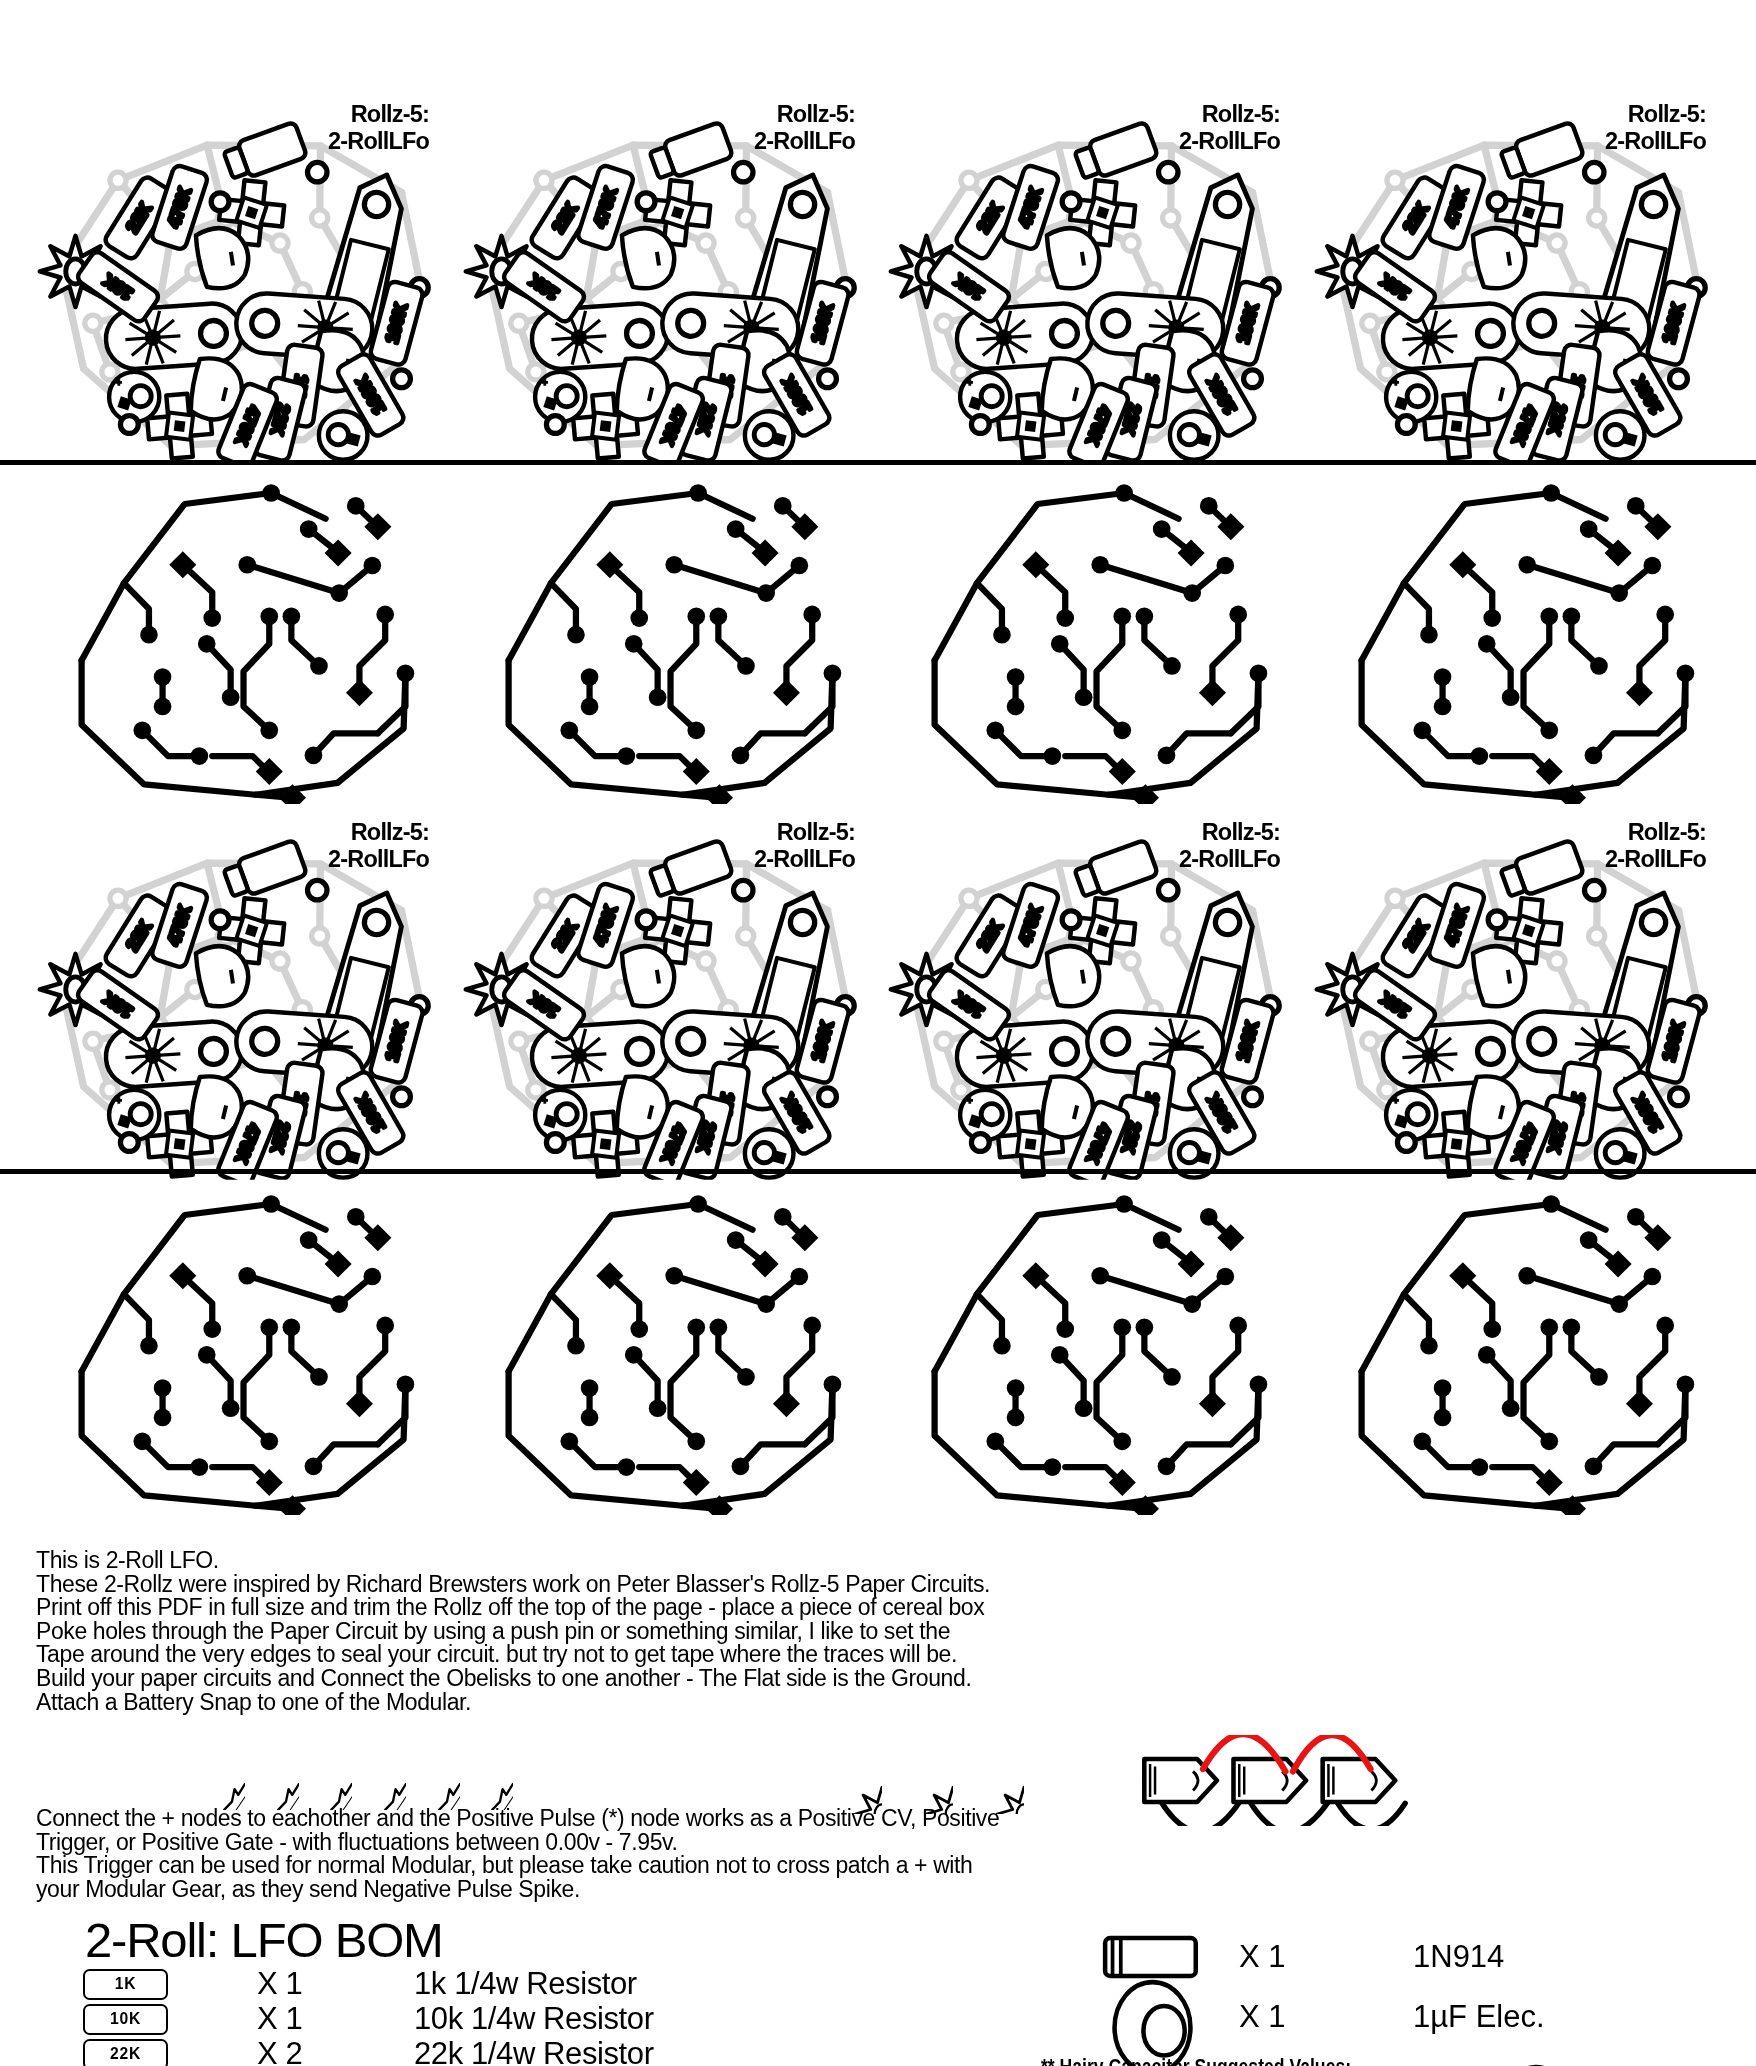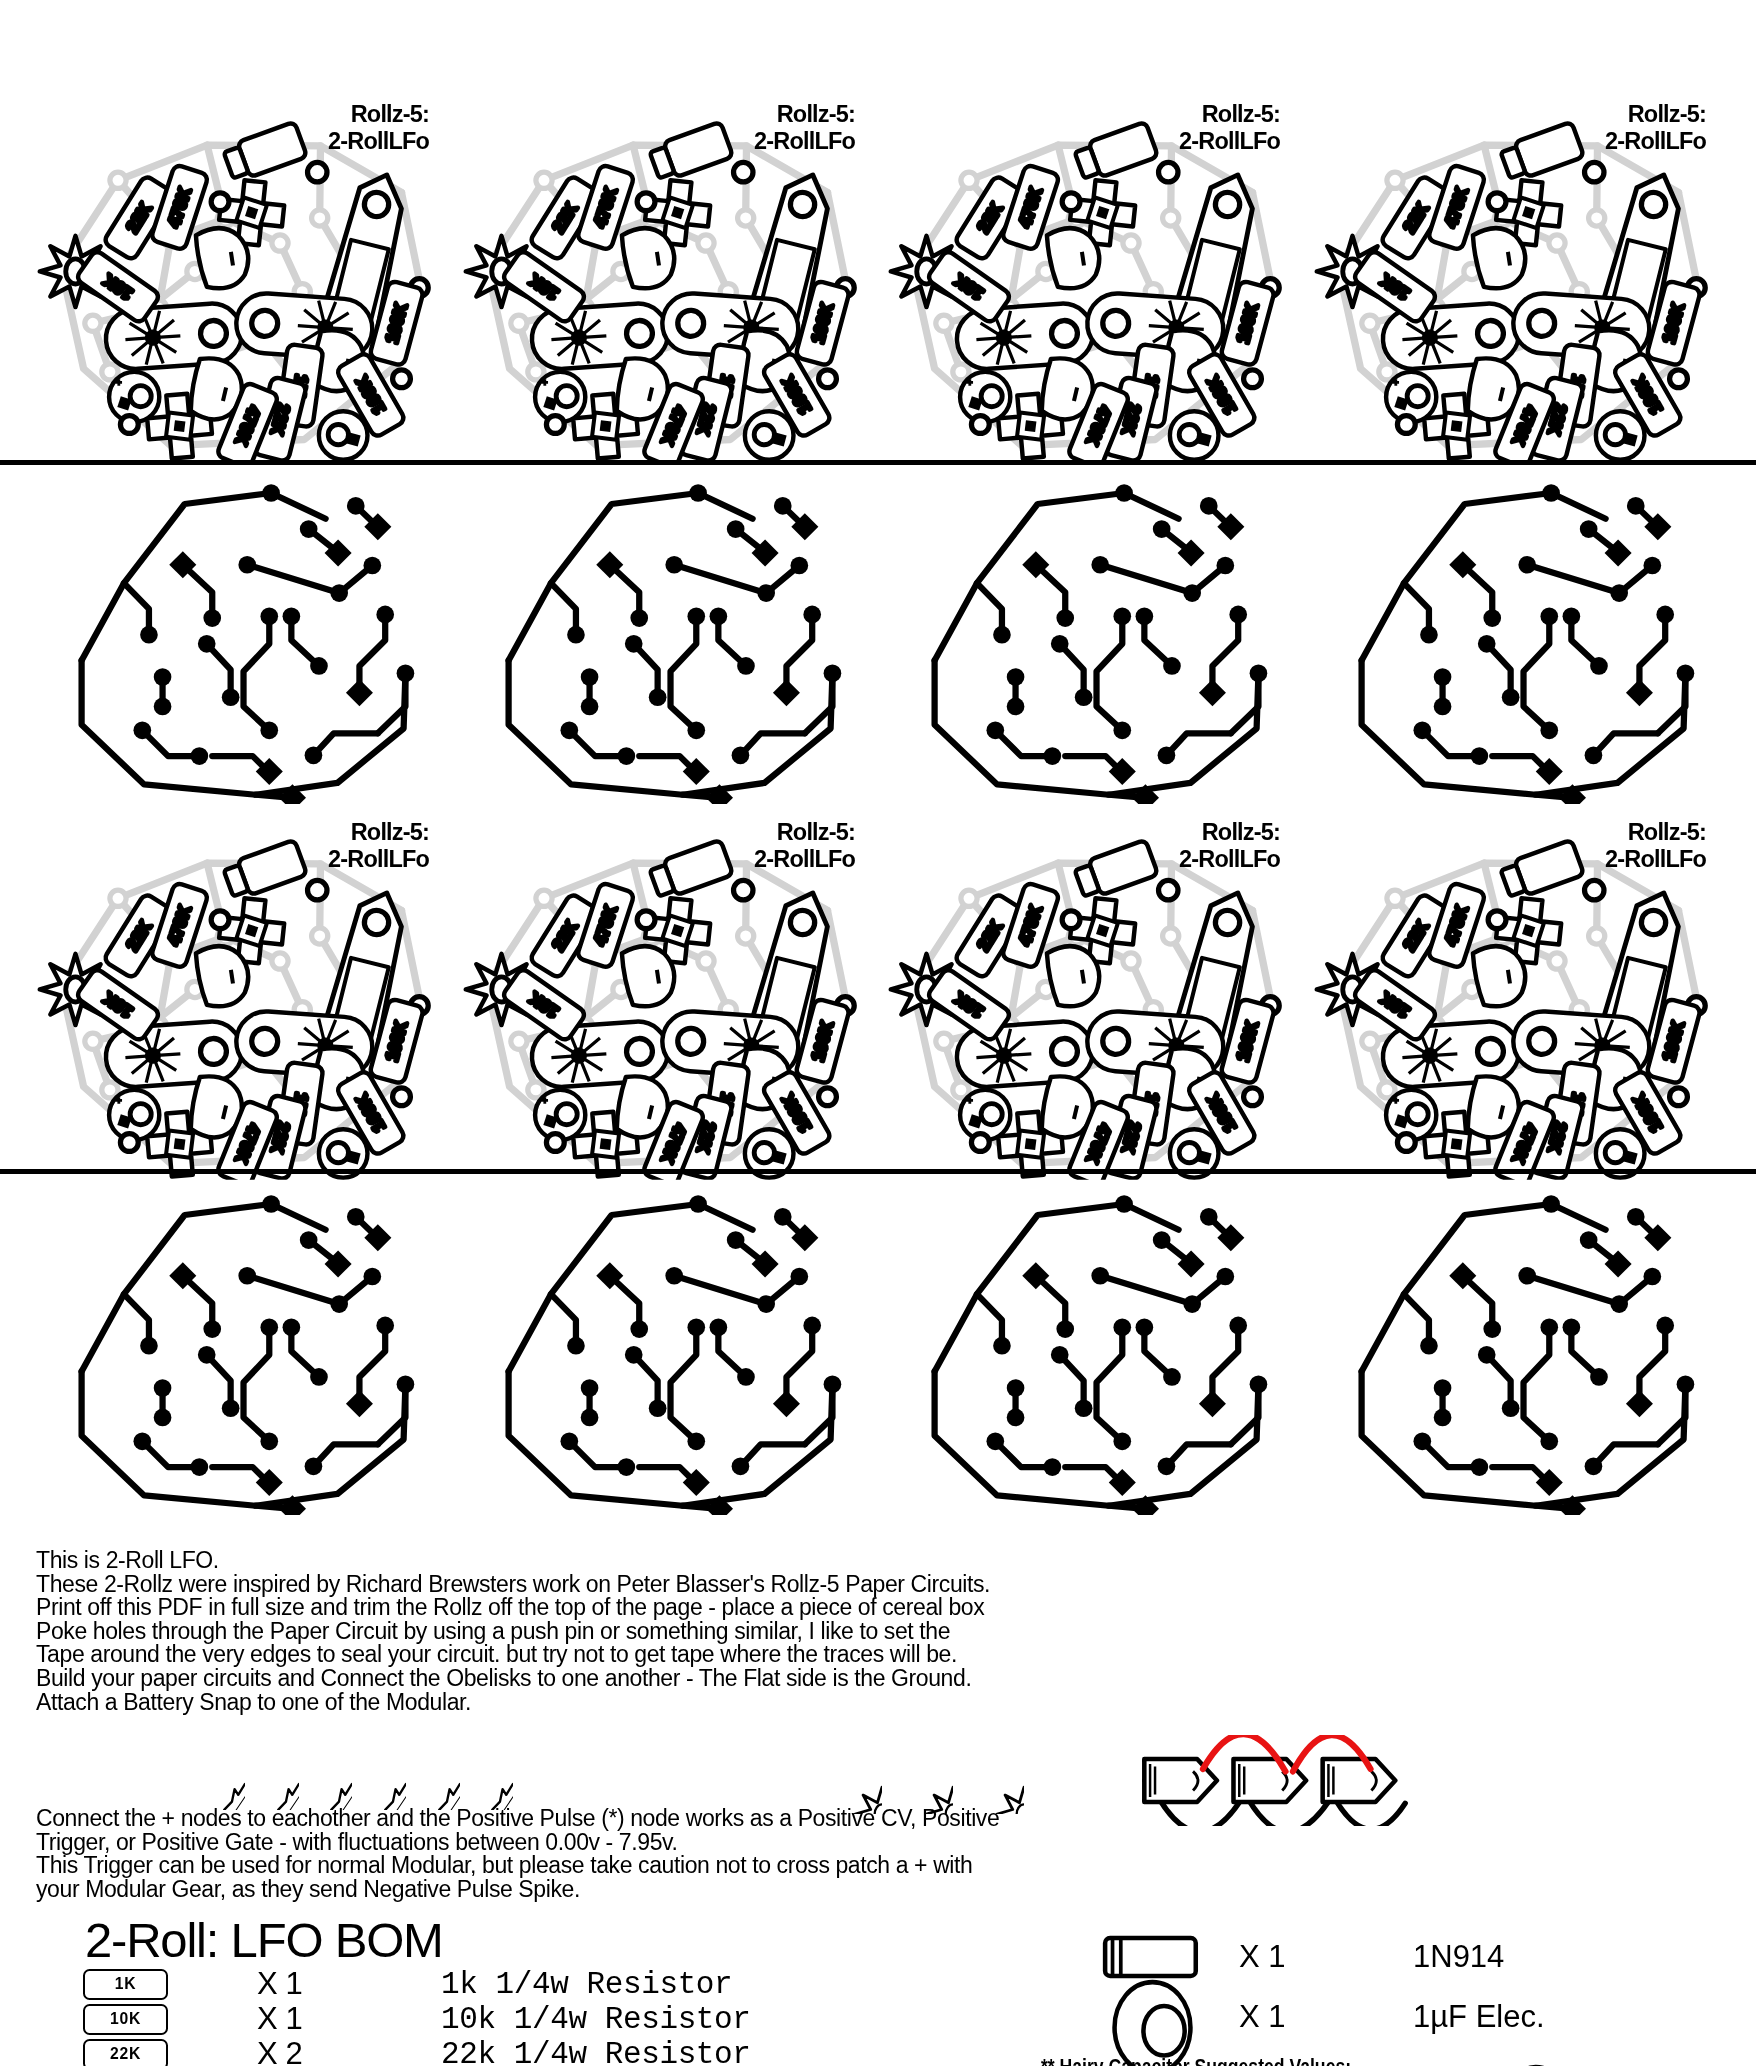--- a/index.html
+++ b/index.html
@@ -23,21 +23,21 @@
   .obchain{position:absolute;left:1141px;top:-15px;}
   .obchain svg{width:289px;height:91px;}
   .bom{position:absolute;left:0;top:1901px;width:1756px;height:372px;}
   .bom-title{position:absolute;left:85px;top:11px;font-size:49px;letter-spacing:-1.2px;white-space:nowrap;}
   .bomrow{position:absolute;left:83px;height:35px;width:992px;}
   .bomrow .ricon{position:absolute;left:0;top:2.5px;width:81px;height:27px;border:2.9px solid #000;
                  border-radius:6.6px;display:flex;align-items:center;justify-content:center;
                  font-weight:bold;font-size:15.7px;letter-spacing:0.8px;}
   .bomrow .qty,.bomrow .desc{position:absolute;font-size:31px;letter-spacing:-0.4px;white-space:nowrap;top:50%;transform:translateY(-50%);}
   .bomrow .qty{left:174px;}
-  .bomrow .desc{left:358px;font-family:Liberation Mono, monospace;}
+  .bomrow .desc{left:331px;}
   .rrow{position:absolute;left:1101px;height:66px;width:645px;}
   .rrow .qty,.rrow .desc{position:absolute;font-size:31px;white-space:nowrap;top:50%;transform:translateY(-50%);}
   .rrow .qty{left:138px;}
   .rrow .desc{left:312px;}
   .hairy-note{position:absolute;left:1041px;top:151px;}
   .hairy-note .ln{font-size:22px;line-height:29px;white-space:nowrap;}
   .cond{display:inline-block;transform:scaleX(.8);transform-origin:0 50%;font-weight:bold;}
   .hairyicon{position:absolute;left:1486px;top:160px;}
 </style>
 </head>

